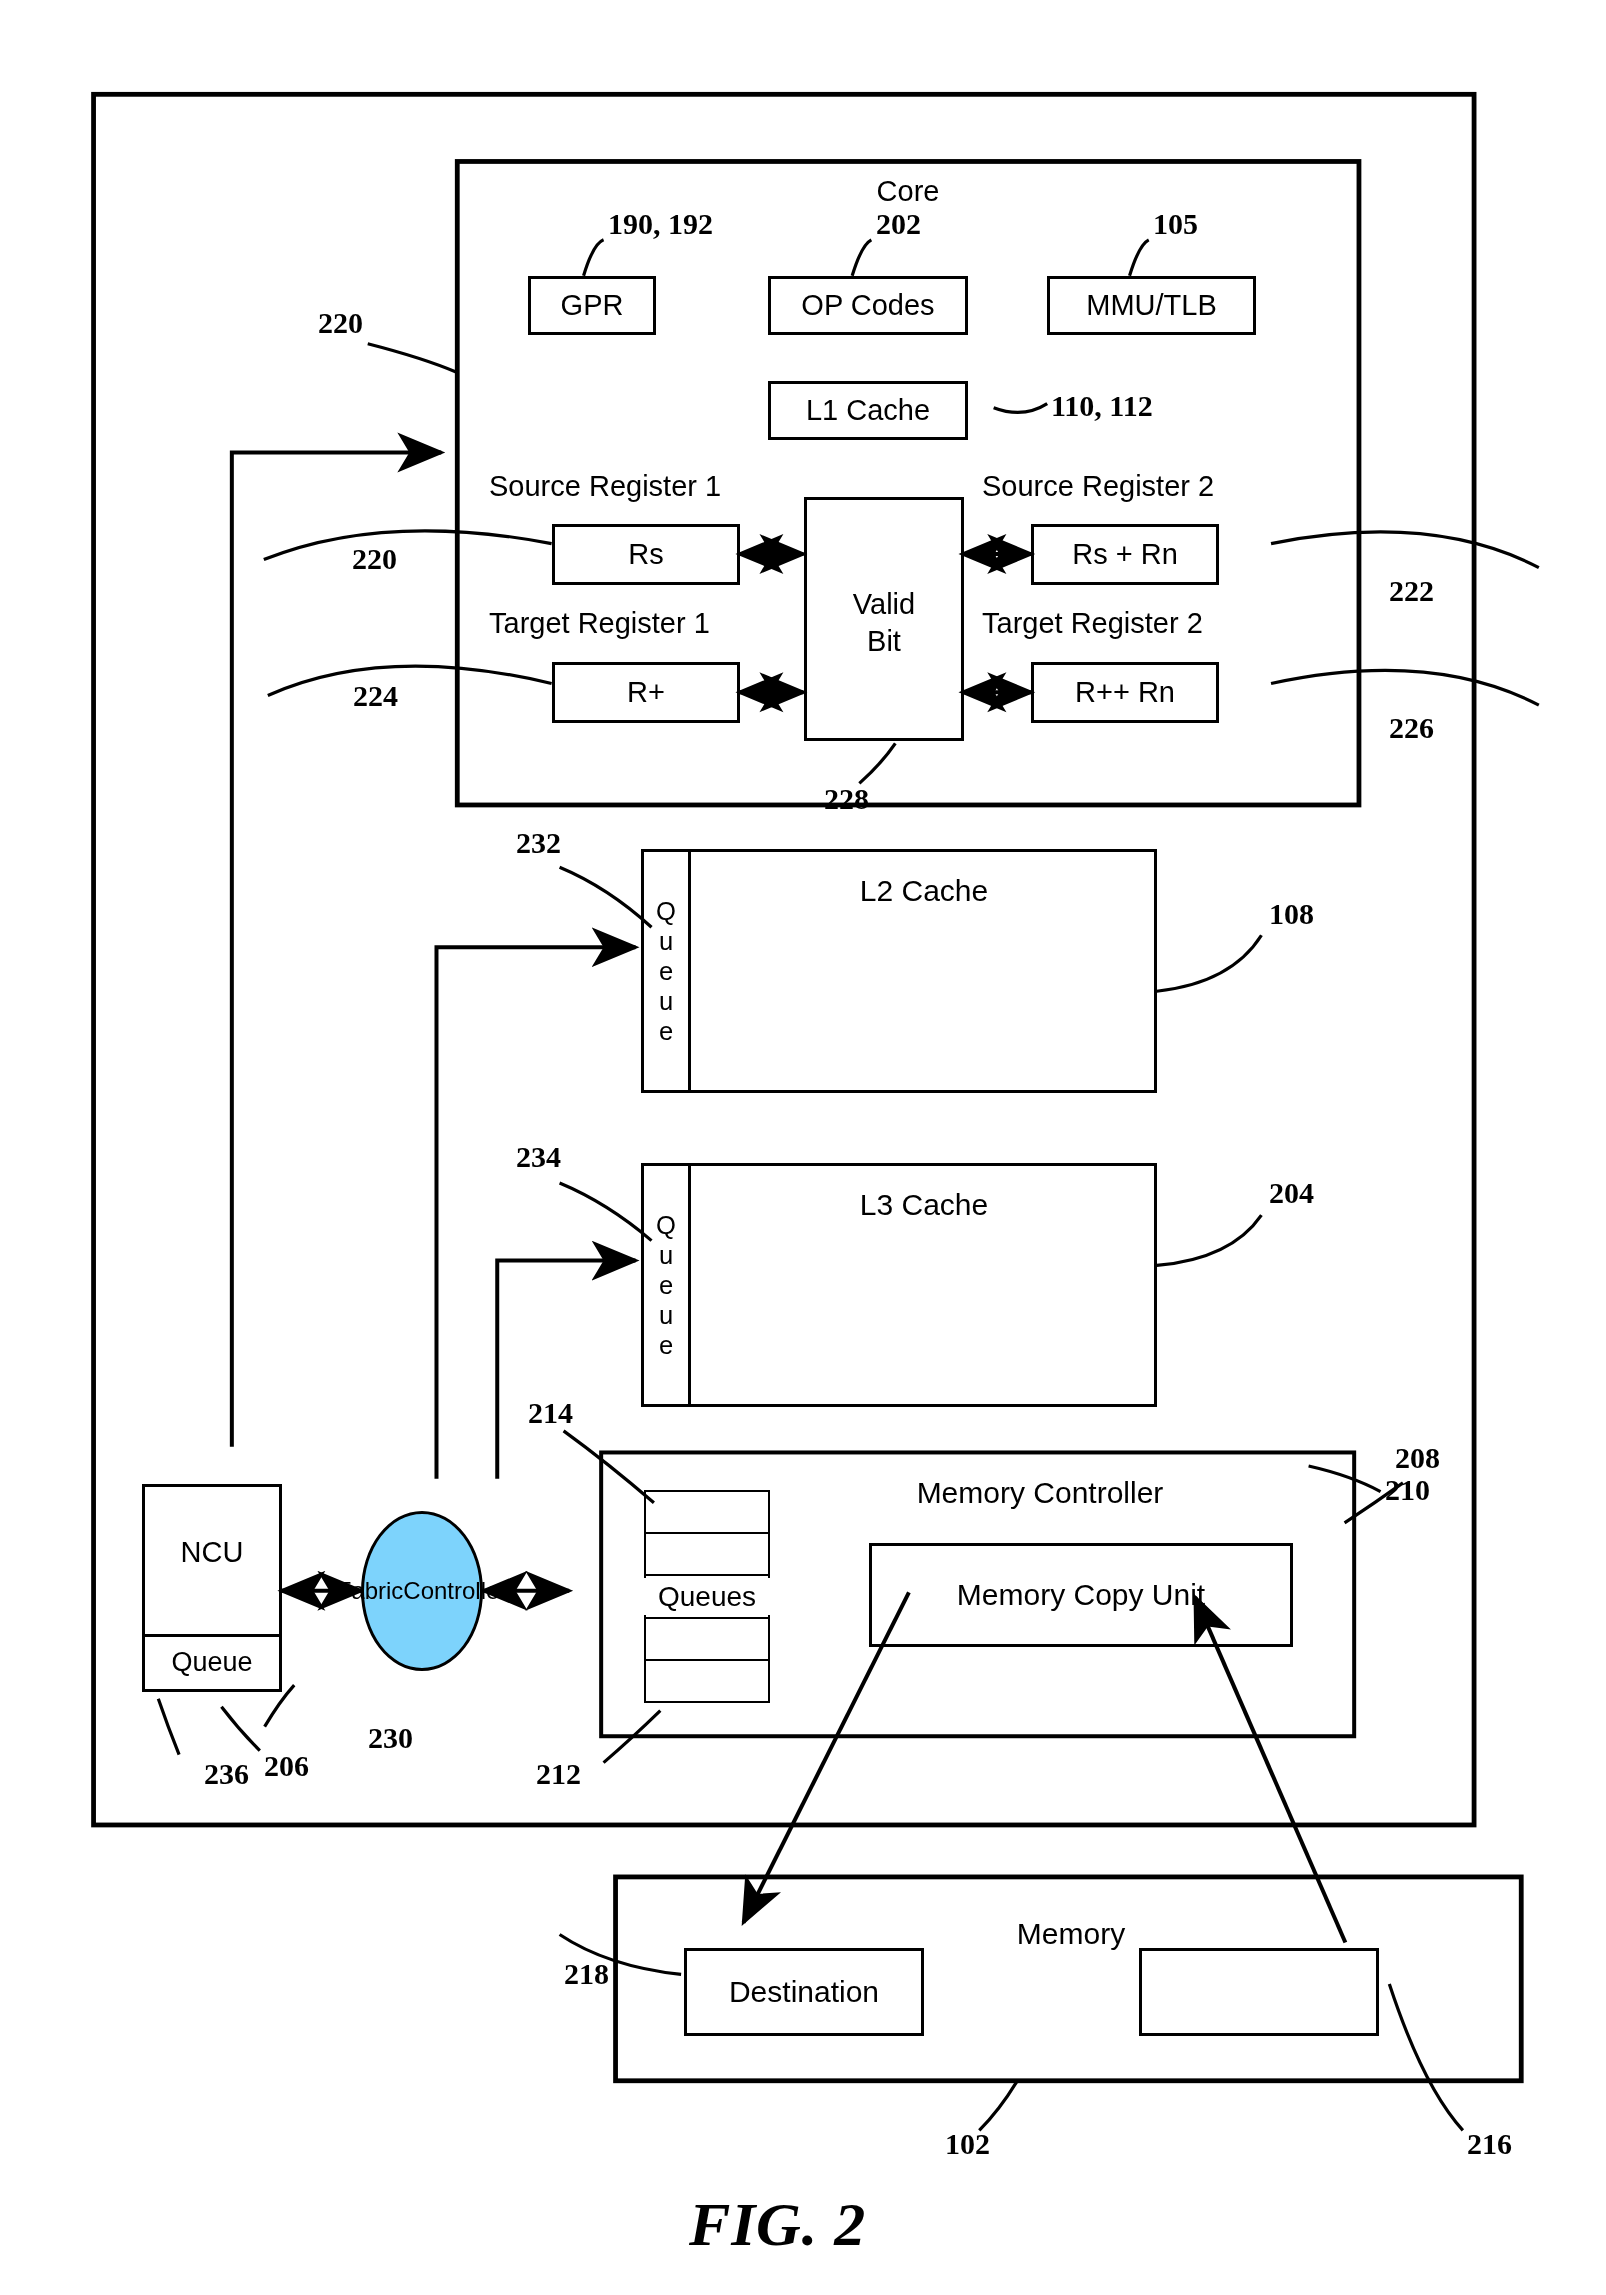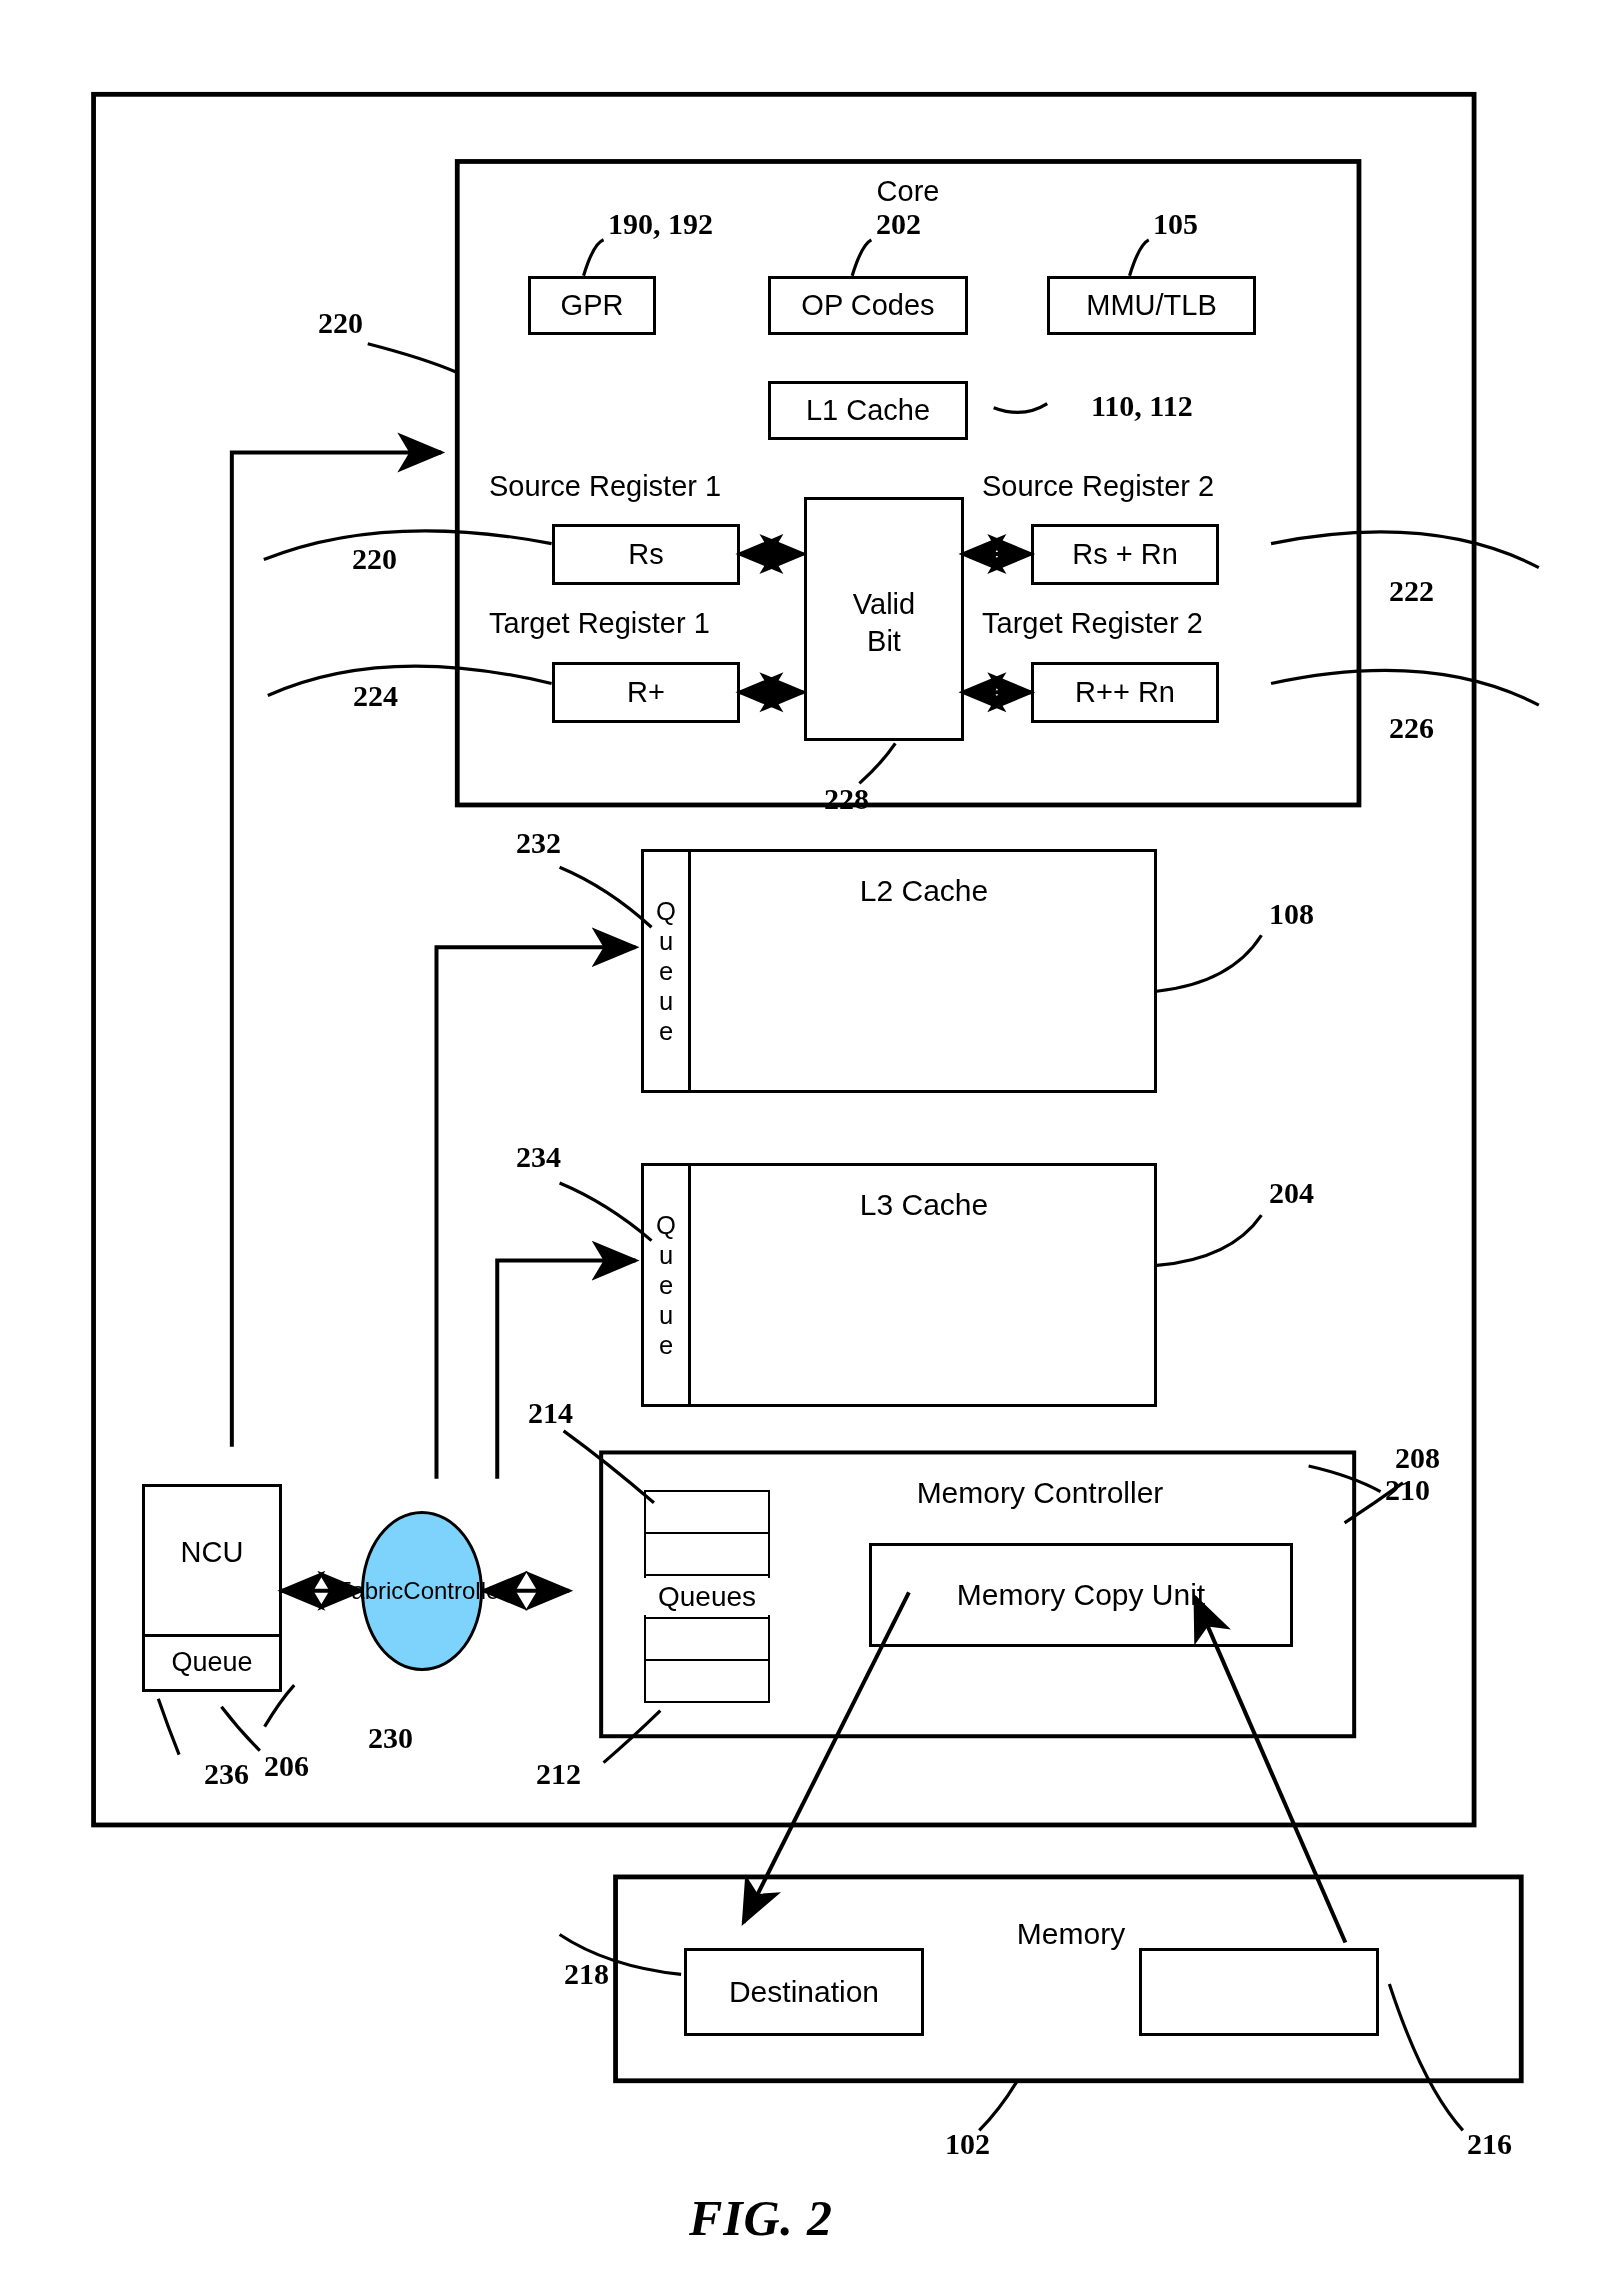--- a/index.html
+++ b/index.html
@@ -70,21 +70,21 @@
     justify-content: center;
     font-size: 25.6px;
     line-height: 1.18;
     font-family: "Liberation Sans", sans-serif;
   }
   .fig-caption {
     position: absolute;
     font-family: "Liberation Serif", serif;
     font-weight: bold;
     font-style: italic;
-    font-size: 50px;
+    font-size: 62px;
     letter-spacing: 0.8px;
     text-align: center;
   }
   .ellipse-node {
     position: absolute;
     border: 3.2px solid #000;
     border-radius: 50%;
     box-sizing: border-box;
     display: flex;
     flex-direction: row;
@@ -208,21 +208,21 @@
   <div class="box" style="left:768px; top:276px; width:200px; height:59px;"></div>
   <div class="lbl centered" style="left:768px; top:276px; width:200px; height:59px; font-size:29px;">OP Codes</div>
   <div class="refnum" style="left:876px; top:209px;">202</div>
 
   <div class="box" style="left:1047px; top:276px; width:209px; height:59px;"></div>
   <div class="lbl centered" style="left:1047px; top:276px; width:209px; height:59px; font-size:29px;">MMU/TLB</div>
   <div class="refnum" style="left:1153px; top:209px;">105</div>
 
   <div class="box" style="left:768px; top:381px; width:200px; height:59px;"></div>
   <div class="lbl centered" style="left:768px; top:381px; width:200px; height:59px; font-size:29px;">L1 Cache</div>
-  <div class="refnum" style="left:1091px; top:391px;">110, 112</div>
+  <div class="refnum" style="left:1051px; top:391px;">110, 112</div>
 
   <div class="refnum" style="left:318px; top:308px;">220</div>
 
   <div class="lbl" style="left:489px; top:472px; font-size:29px;">Source Register 1</div>
   <div class="box" style="left:552px; top:524px; width:188px; height:61px;"></div>
   <div class="lbl centered" style="left:552px; top:524px; width:188px; height:61px; font-size:29px;">Rs</div>
   <div class="refnum" style="left:352px; top:544px;">220</div>
 
   <div class="lbl" style="left:982px; top:472px; font-size:29px;">Source Register 2</div>
   <div class="box" style="left:1031px; top:524px; width:188px; height:61px;"></div>

